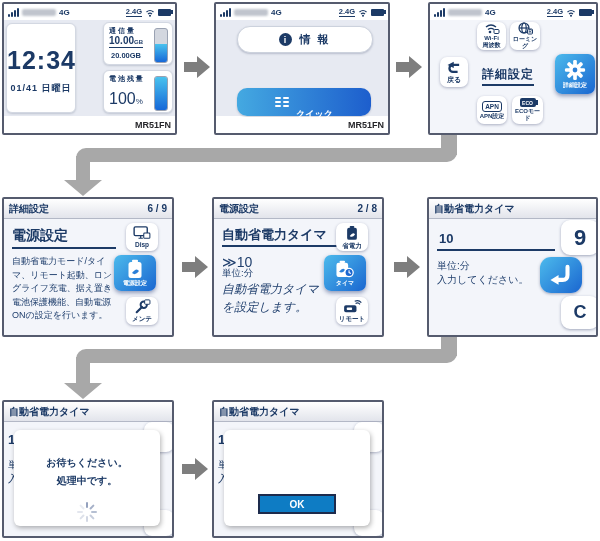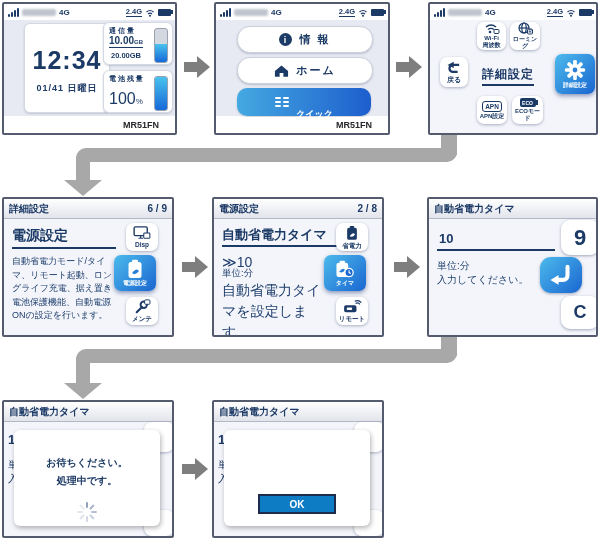--- a/index.html
+++ b/index.html
@@ -15,21 +15,21 @@
   .sig b{display:block;width:2px;background:#1c3a66;border-radius:1px;}
   .blurbox{width:34px;height:7px;background:#c0c4cd;border-radius:2px;filter:blur(1px);}
   .spring{flex:1;}
   .band{border-bottom:1px solid #1c3a66;font-size:7.5px;}
   .batt{width:13px;height:7px;background:#1c3a66;border-radius:1px;position:relative;}
   .batt:after{content:"";position:absolute;right:-2px;top:1.5px;width:2px;height:4px;background:#1c3a66;}
   .wifi-s{display:inline-block;}
   
   .lcd{position:absolute;left:0;right:0;top:16px;background:#e7eaf2;}
   .strip{position:absolute;left:0;right:0;bottom:0;height:16px;background:#fff;
-    display:flex;align-items:center;justify-content:flex-end;padding-right:16px;
+    display:flex;align-items:center;justify-content:flex-end;padding-right:4px;
     font-size:9px;font-weight:bold;color:#26262a;}
   .panel{position:absolute;background:#fff;border:1px solid #d3d8e2;border-radius:6px;
     box-shadow:0 1px 2px rgba(80,90,120,.25);box-sizing:border-box;}
   .gauge{position:absolute;width:12px;border:1px solid #9aa2b2;border-radius:3px;
     background:#d3d7df;overflow:hidden;}
   .gfill{position:absolute;left:0;right:0;bottom:0;background:linear-gradient(180deg,#49c2ee,#1668d8);}
   
   .mbtn{position:absolute;left:21px;width:134px;background:#fff;border:1px solid #ccd2dd;
     border-radius:13px;box-shadow:0 1px 2px rgba(80,90,120,.3);display:flex;align-items:center;
     justify-content:center;gap:7px;font-weight:bold;color:#1c3a66;}
@@ -106,21 +106,21 @@
       <svg class="wifi-s" width="10" height="9" viewBox="0 0 10 9">
           <g fill="none" stroke="#1c3a66" stroke-width="1.2">
             <path d="M1.5 4 Q5 1 8.5 4"></path>
             <path d="M3 6 Q5 4.4 7 6"></path>
           </g>
           <circle cx="5" cy="7.8" r="1" fill="#1c3a66"></circle>
         </svg>
       <span class="batt"></span>
     </div>
     <div class="lcd" style="bottom:17px;">
-      <div class="panel" style="left:20px;top:3px;width:86px;height:90px;">
+      <div class="panel" style="left:2px;top:3px;width:70px;height:90px;">
         <div class="abs" style="left:0;right:0;top:22px;text-align:center;font-size:25px;font-weight:bold;letter-spacing:1px;">12:34</div>
         <div class="abs" style="left:0;right:0;top:58px;text-align:center;font-size:9px;font-weight:bold;letter-spacing:1px;">01/41 日曜日</div>
       </div>
       <div class="panel" style="right:2px;top:2px;width:70px;height:43px;">
         <div class="abs" style="left:5px;top:3px;font-size:7px;font-weight:bold;">通 信 量</div>
         <div class="abs" style="left:5px;top:12px;font-size:10px;font-weight:bold;border-bottom:1px solid #1c3a66;padding-bottom:1px;"><span>10.00</span><span style="font-size:6px;">GB</span></div>
         <div class="abs" style="left:7px;top:28px;font-size:7.5px;font-weight:bold;">20.00GB</div>
         <div class="gauge" style="right:4px;top:5px;height:33px;">
             <div class="gfill" style="height:55%;"></div>
           </div>
@@ -159,26 +159,20 @@
         </svg>
       <span class="batt"></span>
     </div>
     <div class="lcd" style="bottom:17px;">
       <div class="mbtn" style="top:6px;height:25px;font-size:11px;letter-spacing:2px;">
         <span class="infoc">
             <span>i</span>
           </span>
         <span>情 報</span>
       </div>
-      <div class="mbtn" style="top:37px;height:25px;font-size:11px;letter-spacing:2px;">
-        <svg width="15" height="14" viewBox="0 0 16 14">
-            <path d="M1 7 L8 1 L15 7 V13 H10 V9 H6 V13 H1 Z" fill="#1c3a66"></path>
-          </svg>
-        <span>ホーム</span>
-      </div>
       <div class="mbtn blue" style="top:68px;height:28px;font-size:9px;">
         <span class="menuic">
             <i></i>
             <i></i>
             <i></i>
             <i></i>
             <i></i>
             <i></i>
           </span>
         <span style="text-align:left;line-height:1.2;margin-top:36px;">
@@ -314,21 +308,21 @@
   <div class="scr" style="left:212px;top:197px;width:172px;height:140px;">
     <div class="hdr">
       <span>電源設定</span>
       <span>2 / 8</span>
     </div>
     <div class="body4">
       <div class="stitle" style="left:8px;top:7px;font-size:13px;">自動省電力タイマ</div>
       <div class="ul" style="left:8px;top:26px;width:118px;"></div>
       <div class="para" style="left:8px;top:33px;width:112px;font-size:14px;">≫10</div>
       <div class="para" style="left:8px;top:47px;width:112px;font-size:9.5px;">単位:分</div>
-      <div class="para" style="left:8px;top:61px;width:108px;font-size:14px;">自動省電力タイマを設定します。</div>
+      <div class="para" style="left:8px;top:61px;width:108px;font-size:12px;font-style:italic;">自動省電力タイマを設定します。</div>
       <div class="tile sm" style="top:4px;">
         <svg width="12" height="16" viewBox="0 0 16 20">
             <rect x="5" y="0.8" width="6" height="2.4" rx="1" fill="#1c3a66"></rect>
             <rect x="1.5" y="3" width="13" height="16" rx="2.5" fill="#1c3a66"></rect>
             <path d="M5 14 q4.5 -6 7 -2 q-3.5 5 -7 2" fill="#fff"></path>
           </svg>
         <span class="tl" style="font-size:6.5px;">省電力</span>
       </div>
       <div class="tile blue big">
         <svg width="18" height="20" viewBox="0 0 20 20">

